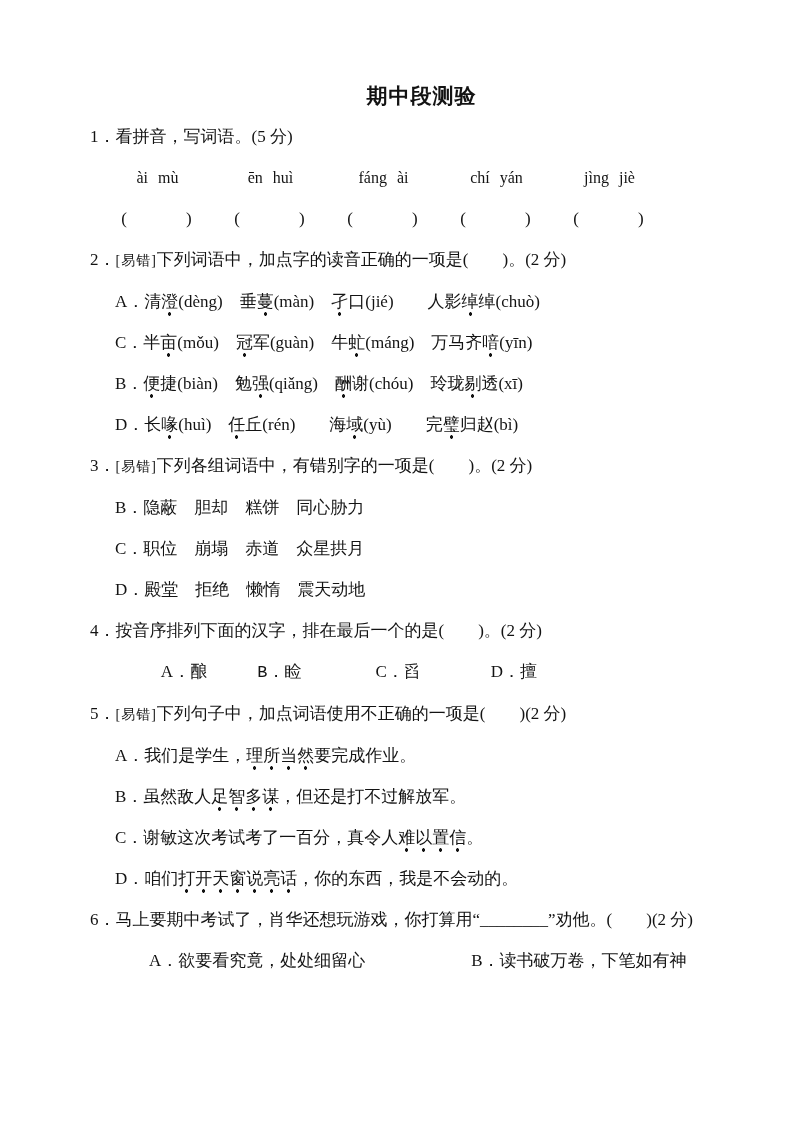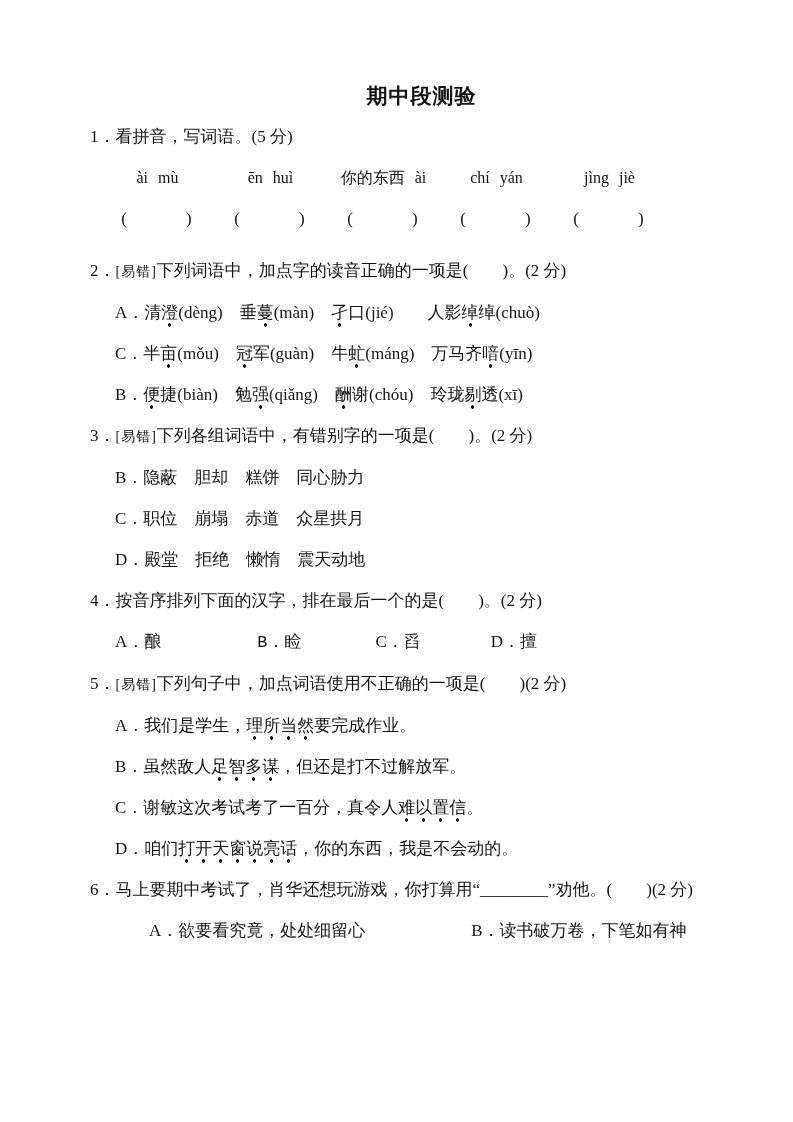--- a/index.html
+++ b/index.html
@@ -36,33 +36,33 @@
   .em {
     background-image: radial-gradient(circle, #131313 1.6px, rgba(0,0,0,0) 1.9px);
     background-size: 1em 6px;
     background-repeat: repeat-x;
     background-position: 0 100%;
     padding-bottom: 6px;
   }
   .py-row {
     display: flex;
     padding-left: 11px;
-    margin: 0 0 32px 0;
+    margin: 0 0 21px 0;
     align-items: center;
   }
   .py-col { width: 113px; text-align: center; }
   .py {
     font-size: 16px;
     line-height: 20px;
     margin-bottom: 21px;
     word-spacing: 6px;
   }
   .blank { font-size: 17px; line-height: 20px; letter-spacing: 2px; }
   .cols4 > span { display: inline-block; }
-  .cols4 > span:nth-child(1) { width: 138px; }
+  .cols4 > span:nth-child(1) { width: 138px; text-align: center; }
   .cols4 > span:nth-child(2) { width: 114px; font-family: Liberation Mono, monospace; }
   .cols4 > span:nth-child(3) { width: 111px; }
   .cols2 > span { display: inline-block; margin-left: 34px; }
   .cols2 > span:nth-child(1) { width: 284px; }
 </style>
 </head>
 <body>
 
 <div class="page">
 
@@ -74,37 +74,38 @@
   <div class="py-row">
     <div class="py-col">
       <div class="py">ài mù</div>
       <div class="blank">(　　　)</div>
     </div>
     <div class="py-col">
       <div class="py">ēn huì</div>
       <div class="blank">(　　　)</div>
     </div>
     <div class="py-col">
-      <div class="py">你的东西 ài</div>
+      <div class="py">fáng ài</div>
       <div class="blank">(　　　)</div>
     </div>
     <div class="py-col">
       <div class="py">chí yán</div>
       <div class="blank">(　　　)</div>
     </div>
     <div class="py-col">
       <div class="py">jìng jiè</div>
       <div class="blank">(　　　)</div>
     </div>
   </div>
 
   <p class="line"><span>2．</span><span class="tag">[易错]</span><span>下列词语中，加点字的读音正确的一项是(　　)。(2 分)</span></p>
   <p class="line indent"><span>A．清</span><span class="em">澄</span><span>(dèng)　垂</span><span class="em">蔓</span><span>(màn)　</span><span class="em">孑</span><span>口(jié)　　人影</span><span class="em">绰</span><span>绰(chuò)</span></p>
   <p class="line indent"><span>C．半</span><span class="em">亩</span><span>(mǒu)　</span><span class="em">冠</span><span>军(guàn)　牛</span><span class="em">虻</span><span>(máng)　万马齐</span><span class="em">喑</span><span>(yīn)</span></p>
   <p class="line indent"><span>B．</span><span class="em">便</span><span>捷(biàn)　勉</span><span class="em">强</span><span>(qiǎng)　</span><span class="em">酬</span><span>谢(chóu)　玲珑</span><span class="em">剔</span><span>透(xī)</span></p>
+  <p class="line indent"><span>D．长</span><span class="em">喙</span><span>(huì)　</span><span class="em">任</span><span>丘(rén)　　海</span><span class="em">域</span><span>(yù)　　完</span><span class="em">璧</span><span>归赵(bì)</span></p>
 
   <p class="line"><span>3．</span><span class="tag">[易错]</span><span>下列各组词语中，有错别字的一项是(　　)。(2 分)</span></p>
   <p class="line indent"><span>B．隐蔽　胆却　糕饼　同心胁力</span></p>
   <p class="line indent"><span>C．职位　崩塌　赤道　众星拱月</span></p>
   <p class="line indent"><span>D．殿堂　拒绝　懒惰　震天动地</span></p>
 
   <p class="line"><span>4．按音序排列下面的汉字，排在最后一个的是(　　)。(2 分)</span></p>
   <p class="line indent cols4">
     <span>A．酿</span>
     <span>B．睑</span>

